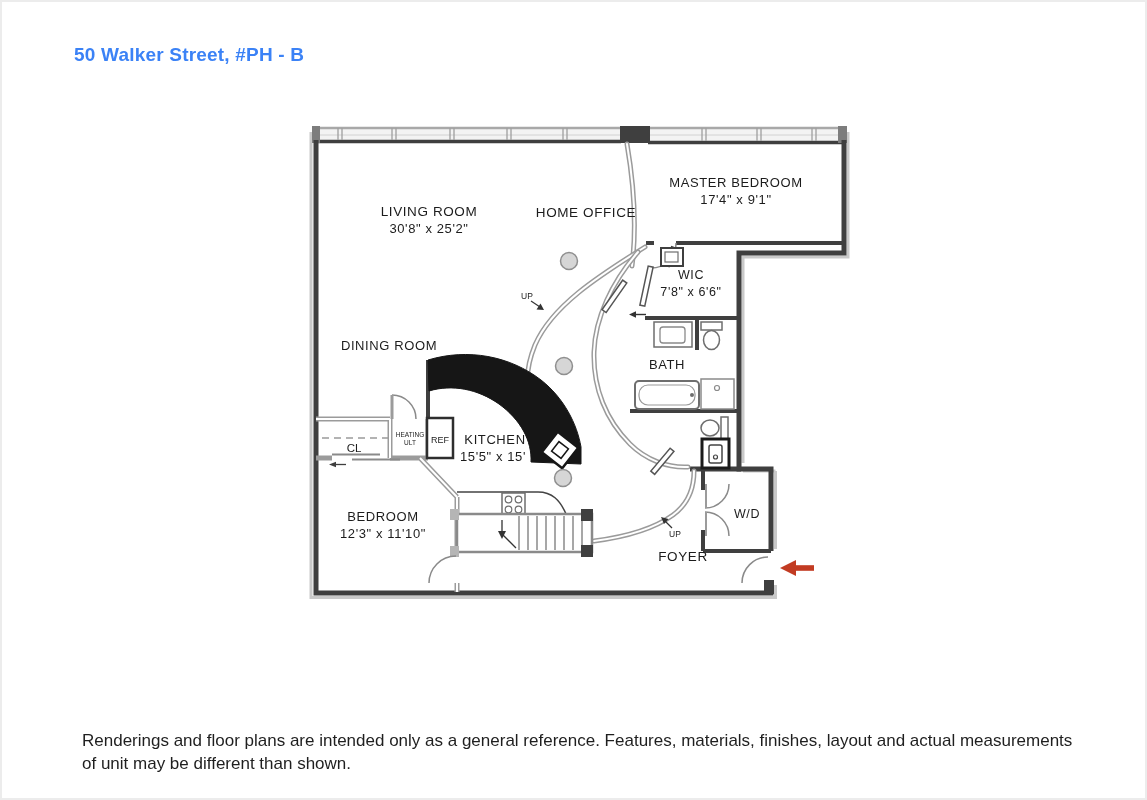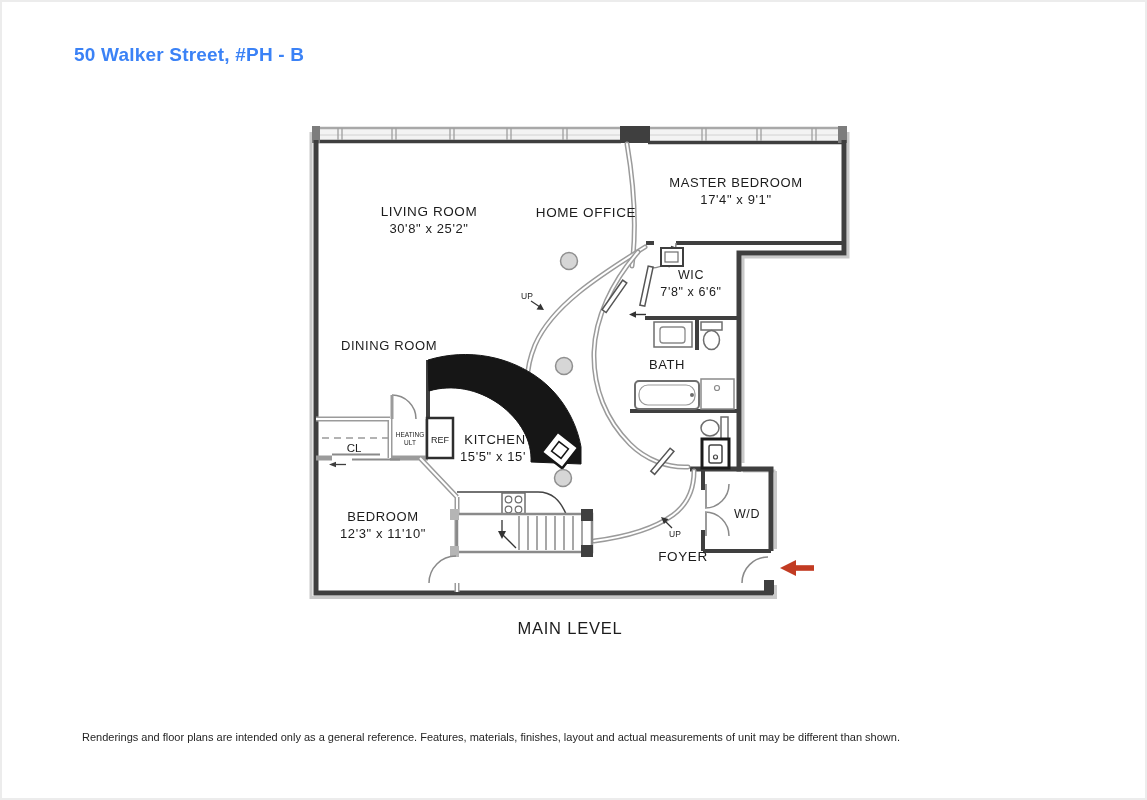--- a/index.html
+++ b/index.html
@@ -1,20 +1,20 @@
 <!DOCTYPE html>
 <html><head>
 <meta charset="utf-8">
 <style>
   html,body{margin:0;padding:0;background:#fff;}
   #canvas{position:relative;width:1147px;height:800px;background:#ffffff;overflow:hidden;
           font-family:"Liberation Sans",sans-serif;box-shadow:inset 0 0 0 2px #ececec;}
   #plan-title{position:absolute;left:74px;top:44px;font-size:19px;font-weight:bold;color:#3b82f6;letter-spacing:.2px;}
   #level-label{position:absolute;left:420px;top:619px;width:300px;text-align:center;font-size:16.5px;color:#1c1c1c;letter-spacing:.8px;}
-  #disclaimer{position:absolute;left:82px;top:730px;width:1002px;font-size:11px;color:#1f1f1f;line-height:1.35;}
+  #disclaimer{position:absolute;left:82px;top:730px;width:1002px;font-size:17px;color:#1f1f1f;line-height:1.35;}
   svg{position:absolute;left:0;top:0;}
   text{font-family:"Liberation Sans",sans-serif;fill:#1c1c1c;}
   .room-lbl{letter-spacing:.6px;}
   .wall-dark{stroke:#3f3f3f;stroke-width:5;fill:none;stroke-linecap:butt;}
   .wall-dark4{stroke:#3f3f3f;stroke-width:4;fill:none;}
   .wall-grey{stroke:#9b9b9b;stroke-width:5;fill:none;}
   .wall-grey-core{stroke:#ffffff;stroke-width:2;fill:none;}
   .outer-light{stroke:#c9c9c9;stroke-width:3;fill:none;}
   .curve{stroke:#9b9b9b;stroke-width:5;fill:none;stroke-linecap:round;}
   .curve-core{stroke:#ffffff;stroke-width:2;fill:none;stroke-linecap:round;}
@@ -207,16 +207,15 @@
       <text x="410" y="437" font-size="6.5" text-anchor="middle">HEATING</text>
       <text x="410" y="445" font-size="6.5" text-anchor="middle">ULT</text>
       <text x="440" y="443" font-size="9" text-anchor="middle">REF</text>
       <text class="room-lbl" x="383" y="521" font-size="13" text-anchor="middle">BEDROOM</text>
       <text class="room-lbl" x="383" y="538" font-size="13" text-anchor="middle">12'3" x 11'10"</text>
       <text class="room-lbl" x="747" y="518" font-size="12.5" text-anchor="middle">W/D</text>
       <text class="room-lbl" x="683" y="561" font-size="13.5" text-anchor="middle">FOYER</text>
     </g>
   </svg>
 
-  <div id="level-label">MAIN LEVEL</div>
   <div id="disclaimer">Renderings and floor plans are intended only as a general reference. Features, materials, finishes, layout and actual measurements of unit may be different than shown.</div>
 
 </div>
 
 </body></html>

